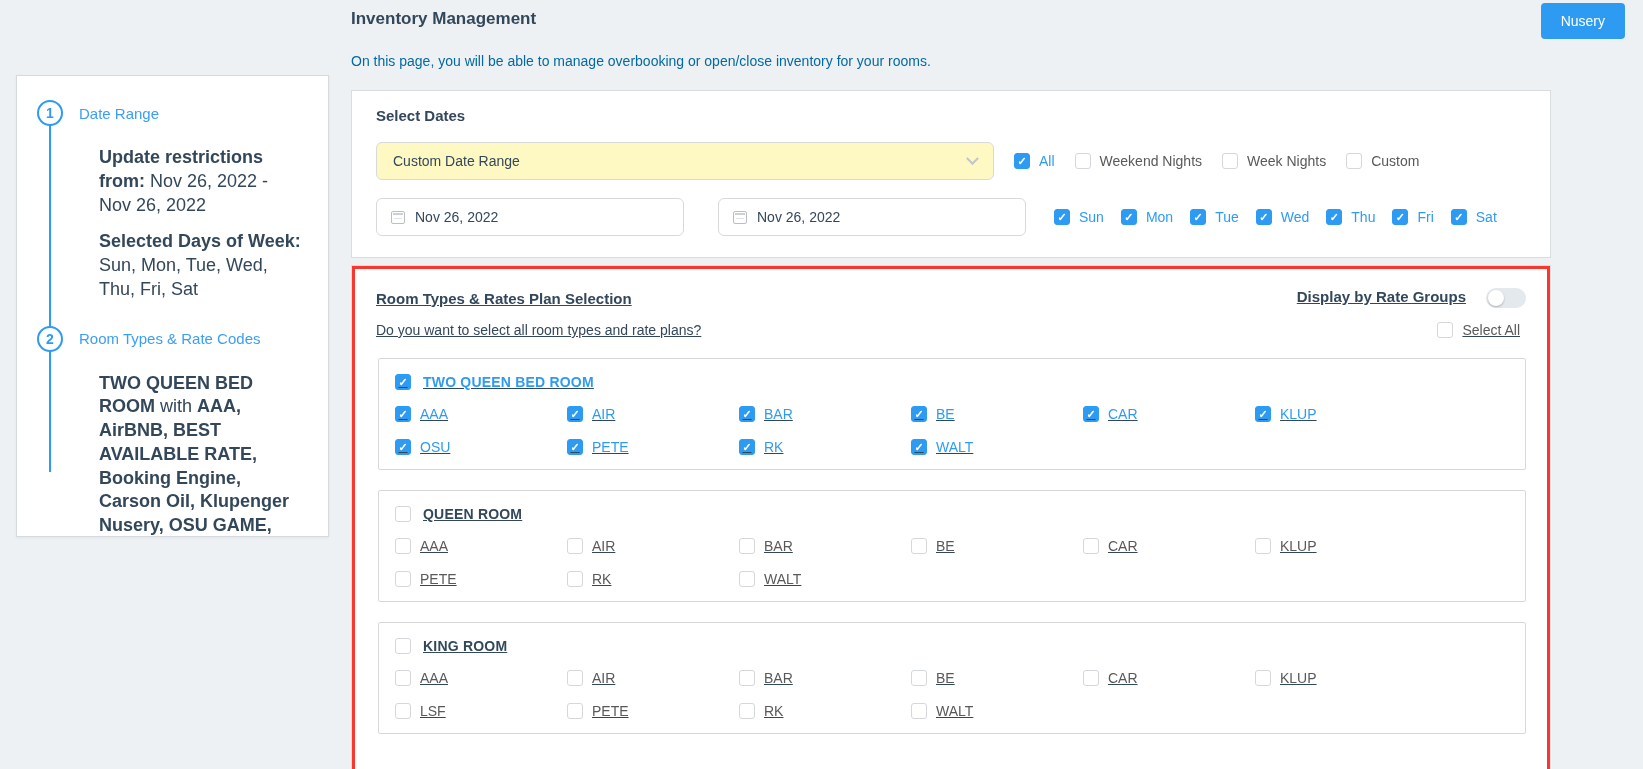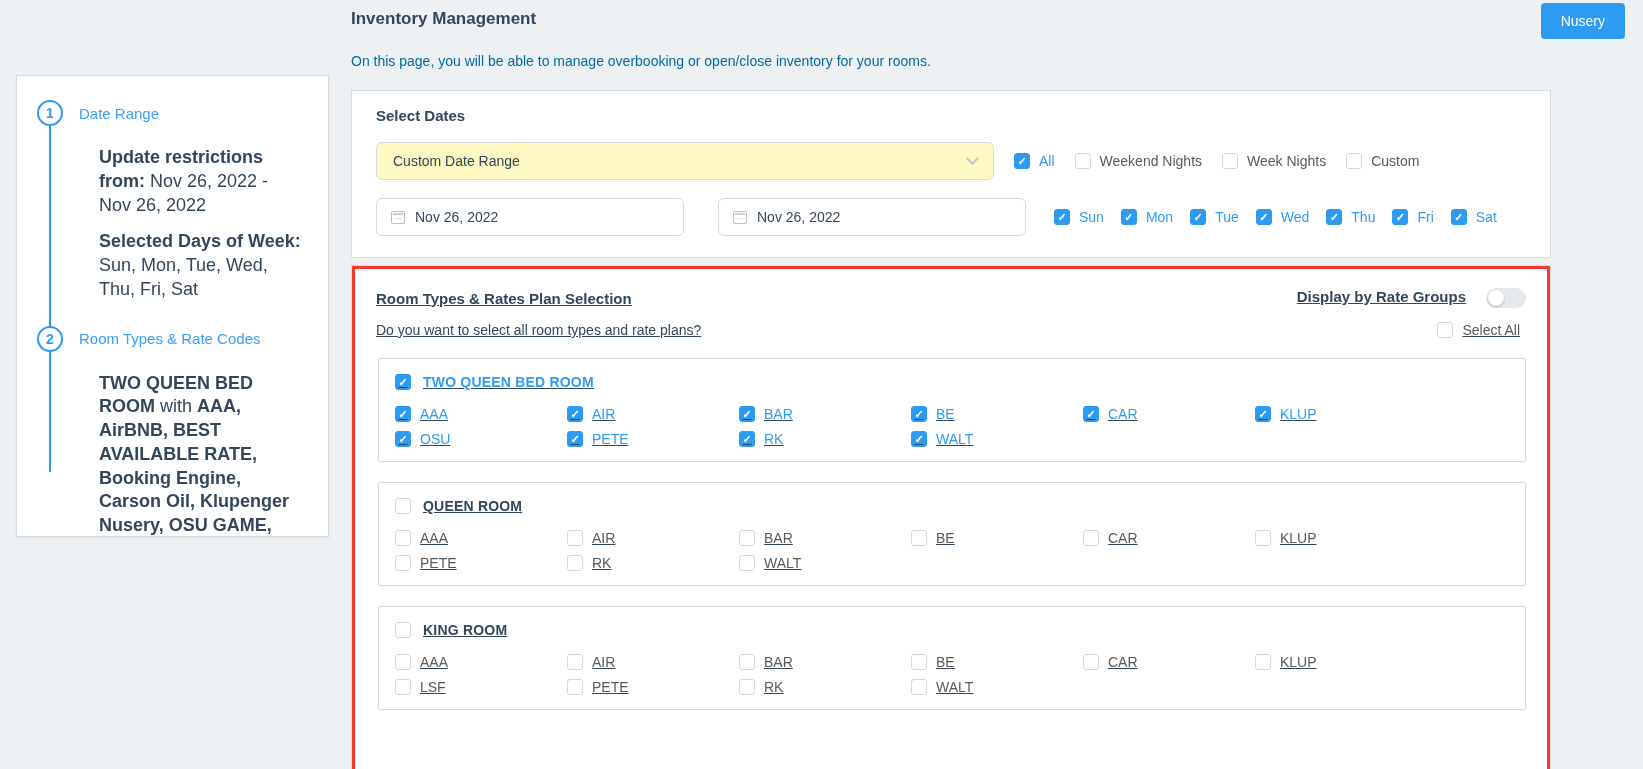--- a/index.html
+++ b/index.html
@@ -88,21 +88,21 @@
   .question { color:#33475b; }
   .select-all { margin-right:6px; }
 
   .room-card {
     position:relative; margin-left:2px; margin-top:20px; width:1148px;
     border:1px solid #d9d9d9; border-radius:2px; background:#fff; padding:15px 16px 14px;
   }
   .room-head { display:flex; align-items:center; gap:12px; margin-bottom:16px; }
   .room-name { font-weight:bold; font-size:14px; color:#33475b; letter-spacing:.2px; }
   .room-card.on .room-name { color:#2e9bf3; }
-  .rate-grid { display:grid; grid-template-columns:repeat(6,172px); row-gap:9px; padding-left:0px; }
+  .rate-grid { display:grid; grid-template-columns:repeat(6,172px); row-gap:17px; padding-left:0px; }
 </style>
 </head>
 <body>
 
 <div id="app">
 
   <div class="page-title">Inventory Management</div>
   <button class="confirm-btn">Nusery</button>
   <div class="page-subtitle">On this page, you will be able to manage overbooking or open/close inventory for your rooms.</div>
 

